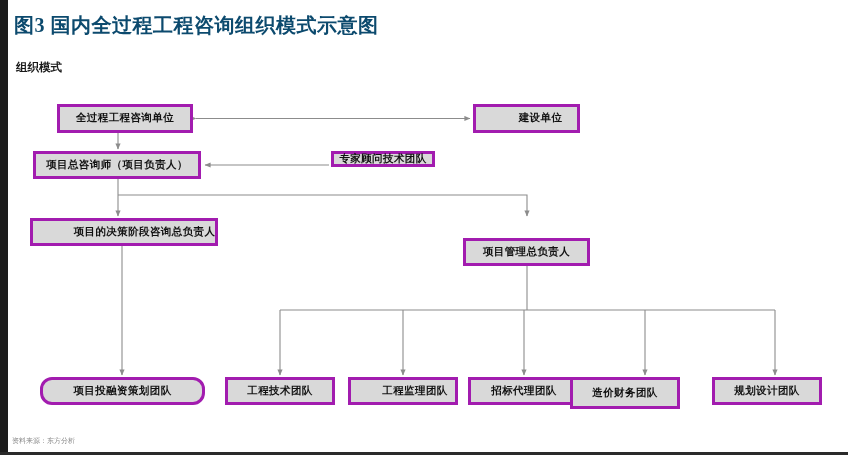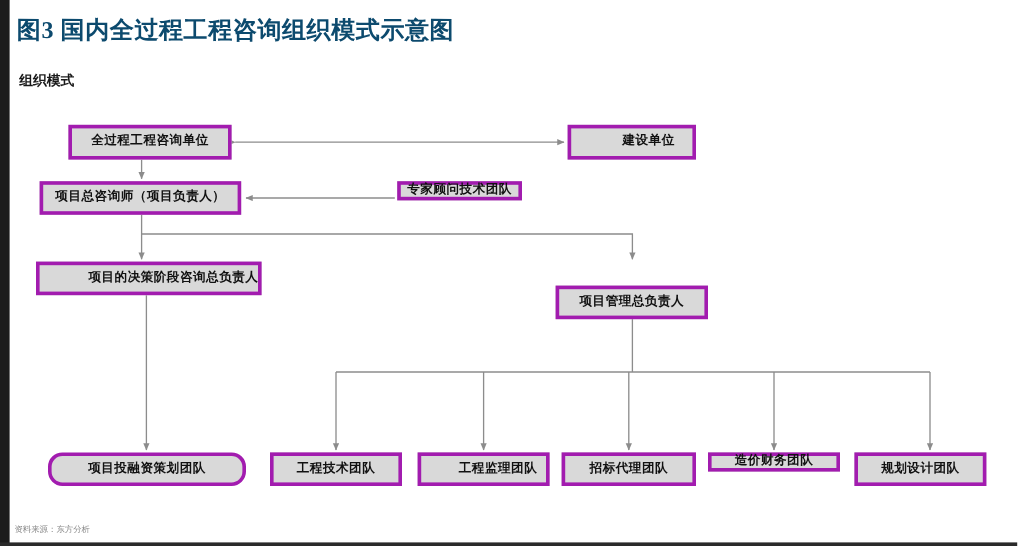--- a/index.html
+++ b/index.html
@@ -141,18 +141,18 @@
       <div class="node" style="left: 57px; top: 104px; width: 136px; height: 29px;">全过程工程咨询单位</div>
       <div class="node" style="left: 473px; top: 104px; width: 107px; height: 29px; padding-left: 28px;">建设单位</div>
       <div class="node" style="left: 33px; top: 151px; width: 168px; height: 28px;">项目总咨询师（项目负责人）</div>
       <div class="node" style="left: 331px; top: 151px; width: 104px; height: 16px;">专家顾问技术团队</div>
       <div class="node" style="left: 30px; top: 218px; width: 188px; height: 28px; padding-left: 41px;">项目的决策阶段咨询总负责人</div>
       <div class="node" style="left: 463px; top: 218px; width: 127px; height: 28px; margin-top: 20px;">项目管理总负责人</div>
       <div class="node" style="left: 40px; top: 377px; width: 165px; height: 28px; border-radius: 12px;">项目投融资策划团队</div>
       <div class="node" style="left: 225px; top: 377px; width: 110px; height: 28px; text-align: right;">工程技术团队</div>
       <div class="node" style="left: 348px; top: 377px; width: 110px; height: 28px; padding-left: 24px;">工程监理团队</div>
       <div class="node" style="left: 468px; top: 377px; width: 112px; height: 28px;">招标代理团队</div>
-      <div class="node" style="left: 590px; top: 377px; width: 110px; height: 16px; font-family: Liberation Serif, serif;">造价财务团队</div>
+      <div class="node" style="left: 570px; top: 377px; width: 110px; height: 32px; font-family: Liberation Serif, serif;">造价财务团队</div>
       <div class="node" style="left: 712px; top: 377px; width: 110px; height: 28px;">规划设计团队</div>
     </div>
 
   <div class="fig-source">资料来源：东方分析</div>
 </div>
 
 </body></html>

